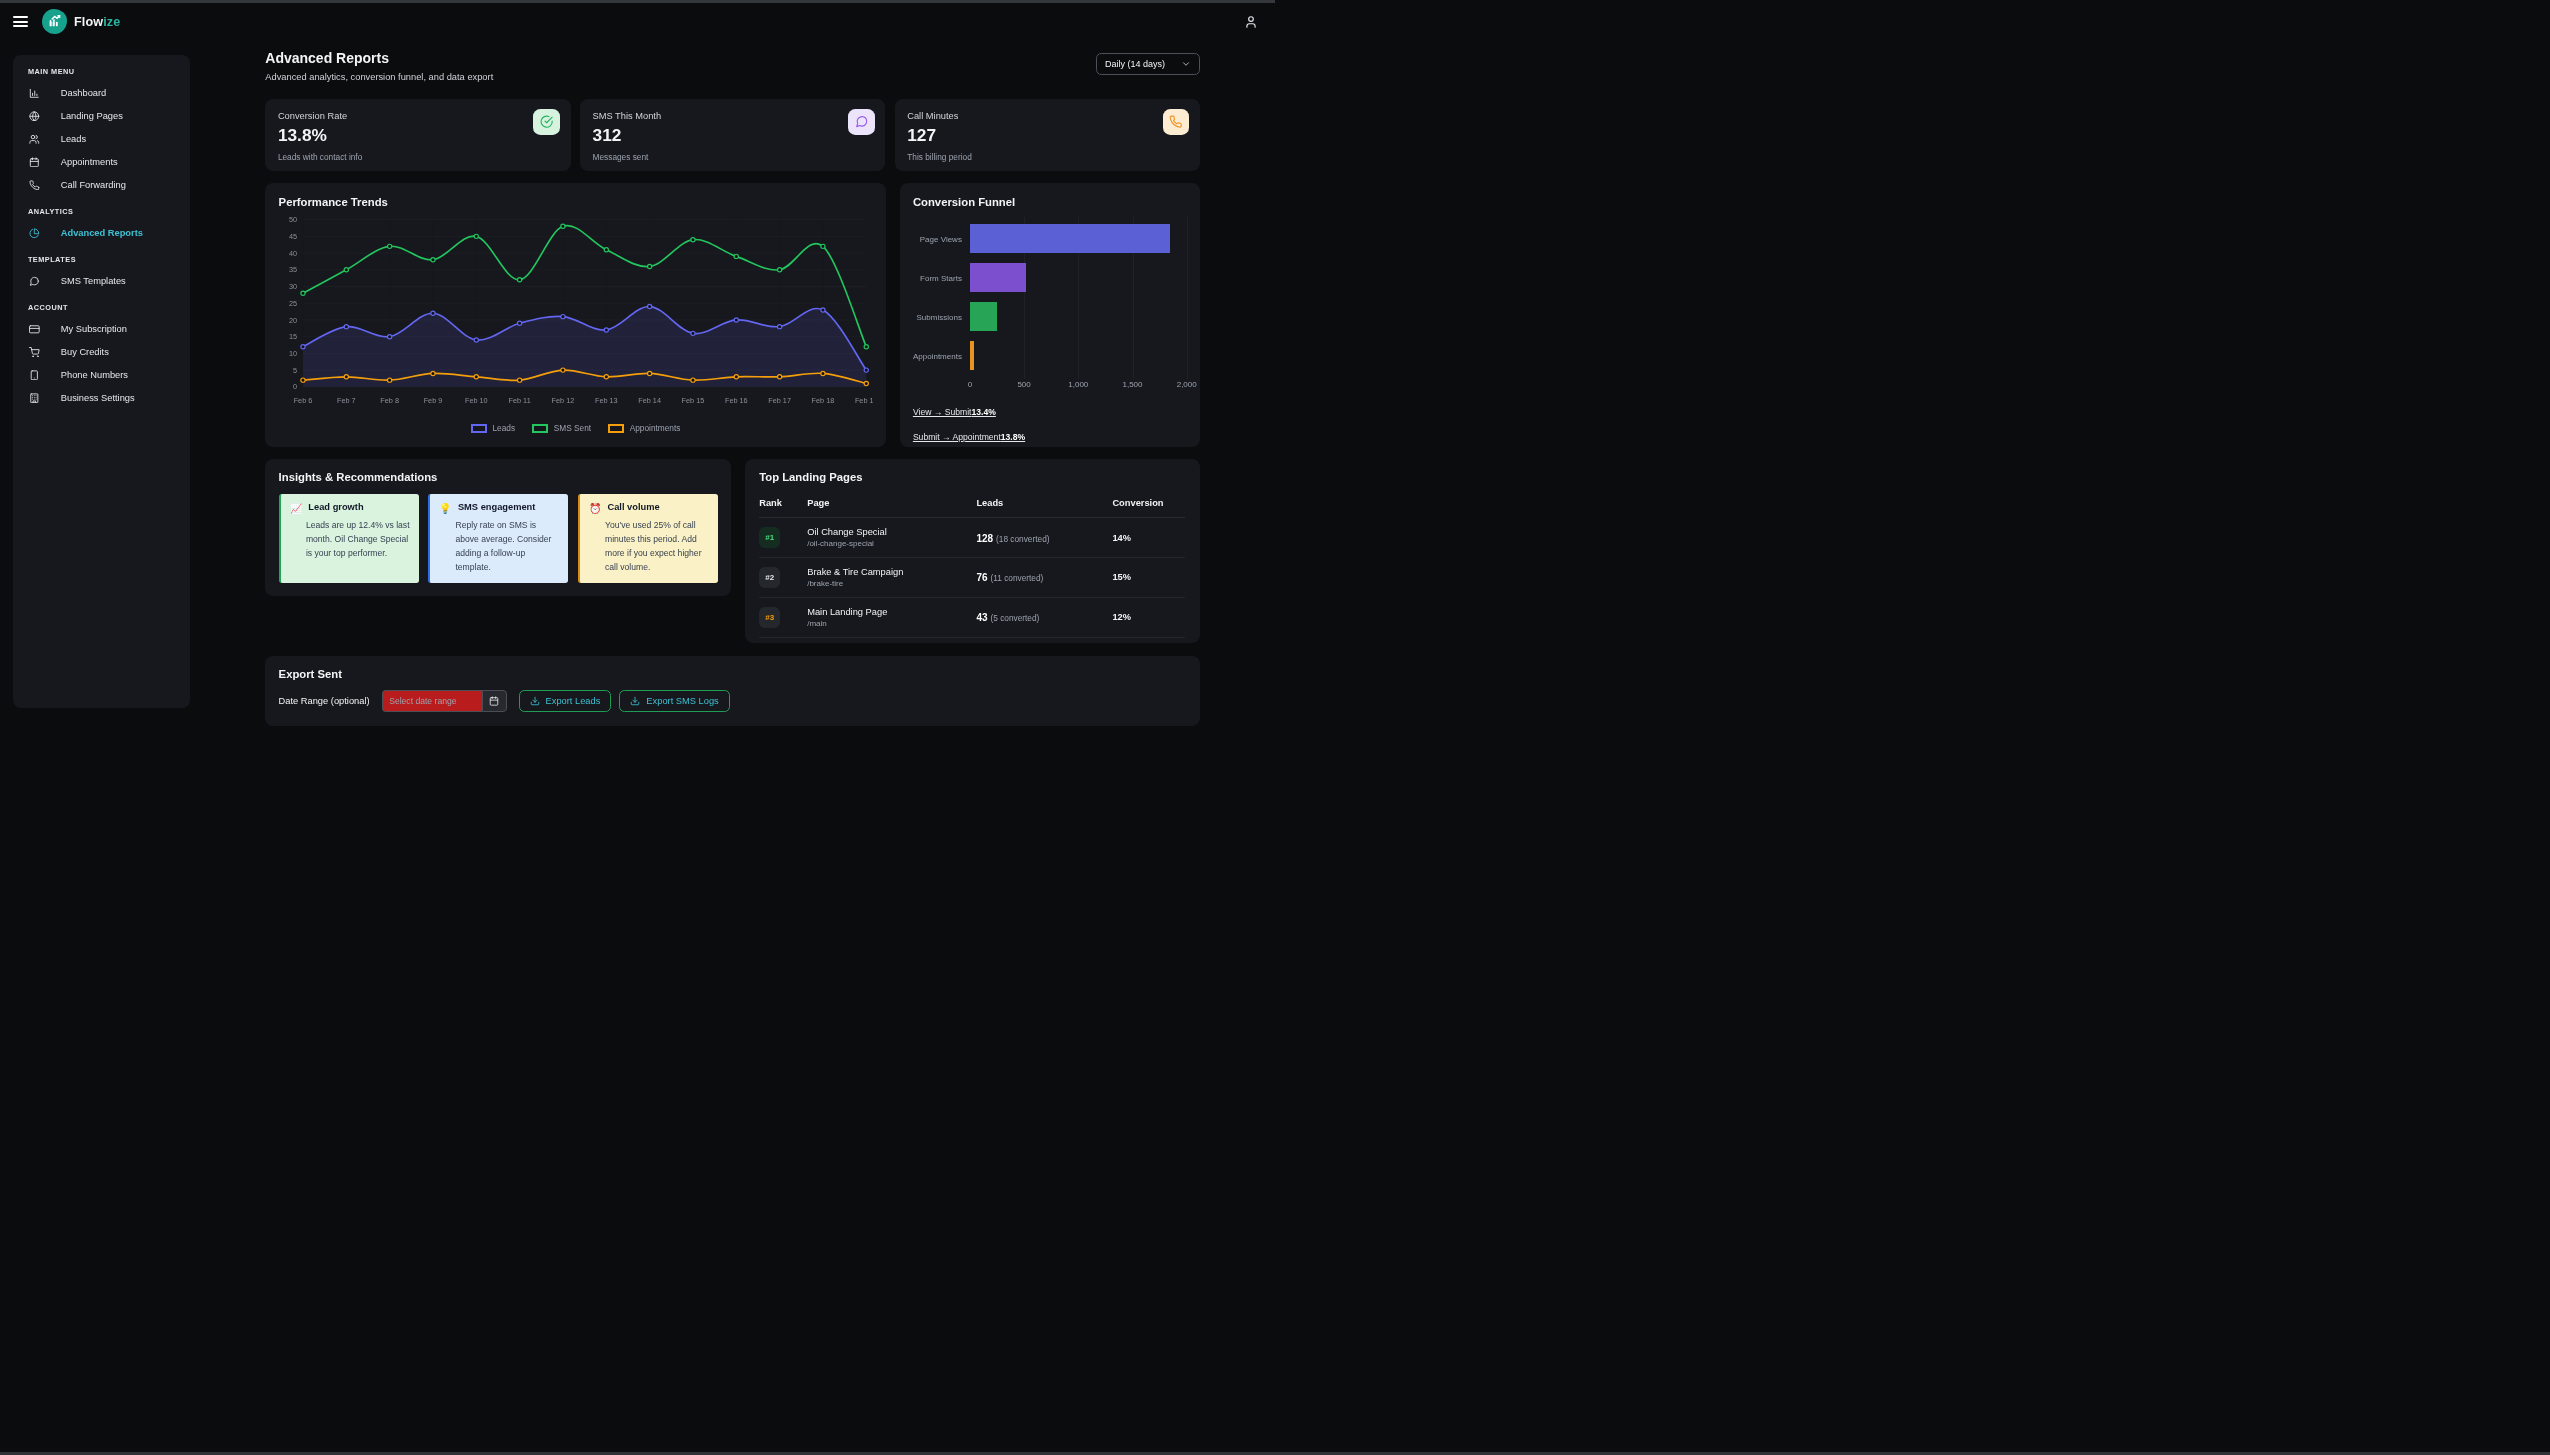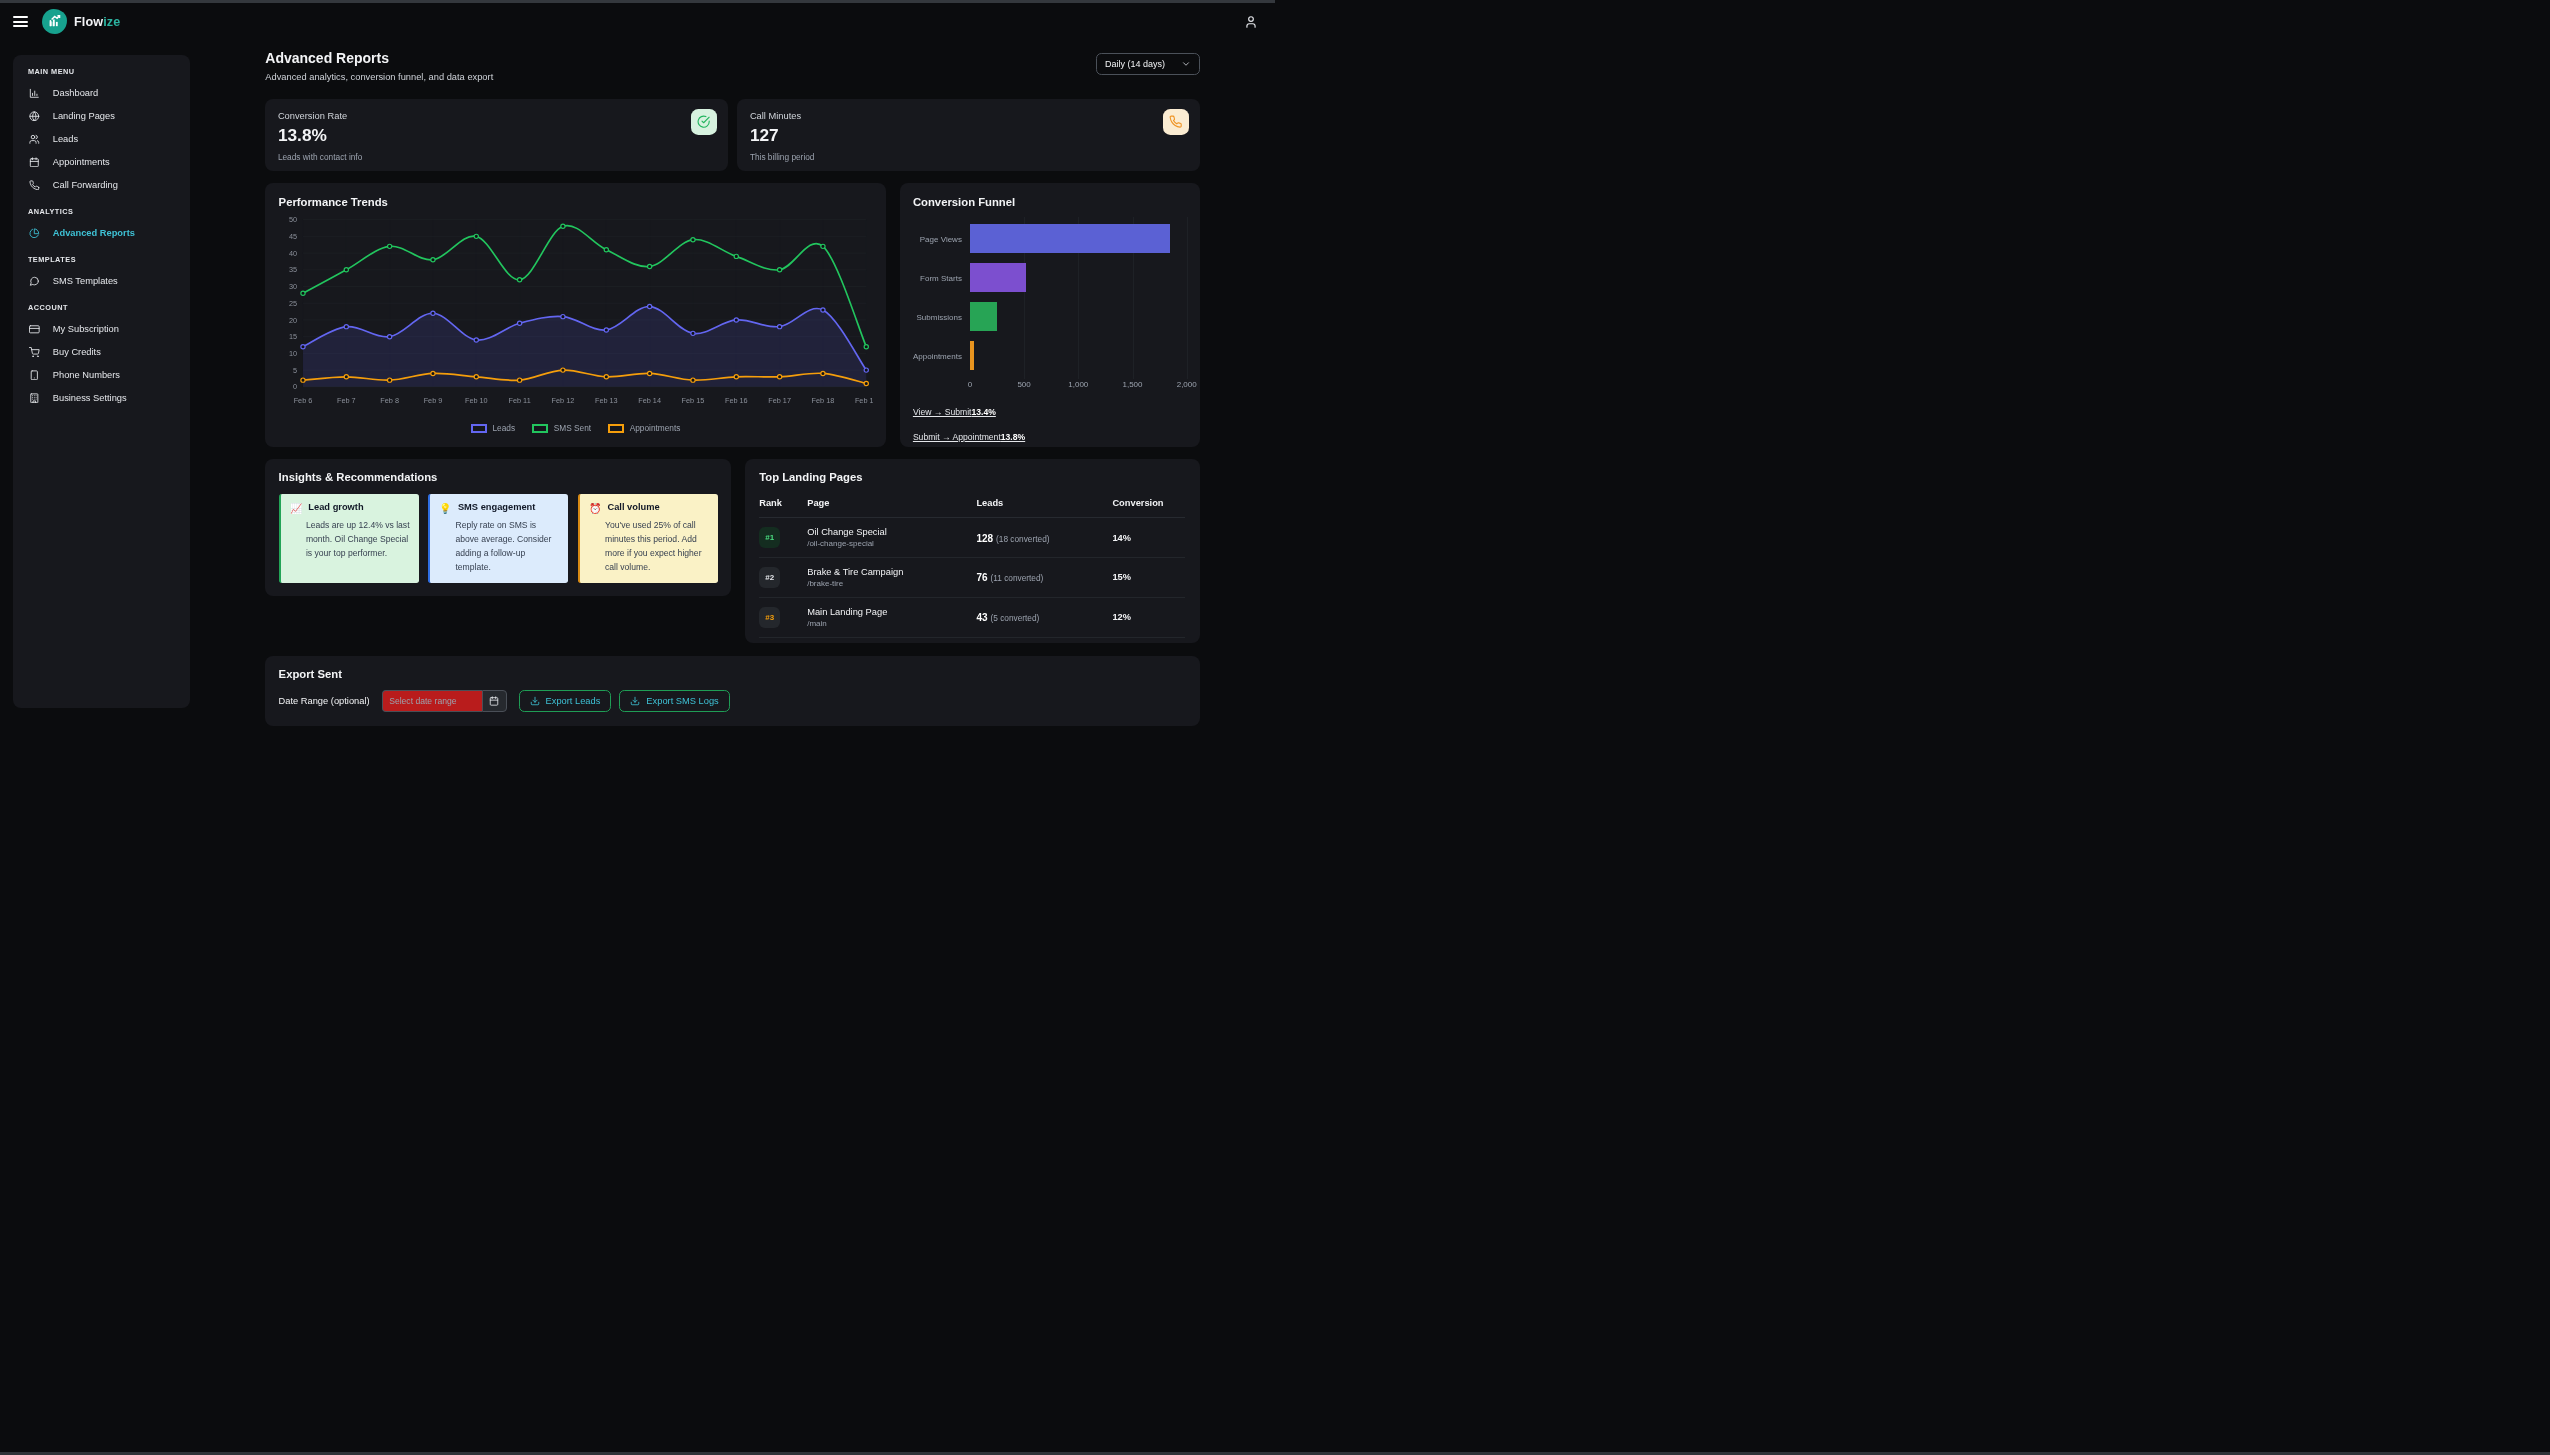--- a/index.html
+++ b/index.html
@@ -21,21 +21,21 @@
 
   
   .content { display:flex; align-items:flex-start; height:684px; }
   .sidebar { width:177px; margin:14px 0 0 13.3px; height:653px; background:#16181d; border-radius:9.3px;
     padding:10.6px 9.3px; flex:none; }
   .main { flex:1; margin:0 75px; padding-top:9.3px; }
 
   
   .side-label { font-size:7.3px; font-weight:bold; letter-spacing:0.5px; color:#e5e7eb; margin:10px 5.3px 6px; }
   .side-label:first-child { margin-top:1.3px; }
-  .side-item { display:flex; align-items:center; gap:13px; padding:0 6.6px; height:23px; border-radius:5.3px;
+  .side-item { display:flex; align-items:center; gap:21px; padding:0 6.6px; height:23px; border-radius:5.3px;
     font-size:9.3px; color:#e5e7eb; cursor:pointer; }
   .side-item svg { width:10.6px; height:10.6px; flex:none; }
   .side-item.active { color:#3ec1d5; font-weight:bold; }
 
   
   .page-head { display:flex; align-items:flex-start; }
   .page-title { font-size:14px; font-weight:bold; }
   .page-sub { font-size:9.3px; color:#cfd3d9; margin-top:6px; }
   .range-select { margin-left:auto; margin-top:2.7px; display:flex; align-items:center; gap:16px;
     border:0.7px solid #4b5159; border-radius:5.3px; padding:5.3px 8px; font-size:9px; color:#f3f4f6;
@@ -267,20 +267,32 @@
         <div class="card stat-card">
           <div class="stat-label">Conversion Rate</div>
           <div class="stat-value">13.8%</div>
           <div class="stat-sub">
             <span>Leads with contact info</span>
           </div>
           <div class="stat-icon" style="background:#d7f2df">
             <svg width="13.3" height="13.3" viewBox="0 0 24 24" fill="none" stroke="#22b55e" stroke-width="2" stroke-linecap="round" stroke-linejoin="round">
               <path d="M22 11.08V12a10 10 0 1 1-5.93-9.14"></path>
               <polyline points="22 4 12 14.01 9 11.01"></polyline>
+            </svg>
+          </div>
+        </div>
+        <div class="card stat-card">
+          <div class="stat-label">SMS This Month</div>
+          <div class="stat-value">312</div>
+          <div class="stat-sub">
+            <span>Messages sent</span>
+          </div>
+          <div class="stat-icon" style="background:#ece4fa">
+            <svg width="13.3" height="13.3" viewBox="0 0 24 24" fill="none" stroke="#9a5cf0" stroke-width="2" stroke-linecap="round" stroke-linejoin="round">
+              <path d="M21 11.5a8.38 8.38 0 0 1-.9 3.8 8.5 8.5 0 0 1-7.6 4.7 8.38 8.38 0 0 1-3.8-.9L3 21l1.9-5.7a8.38 8.38 0 0 1-.9-3.8 8.5 8.5 0 0 1 4.7-7.6 8.38 8.38 0 0 1 3.8-.9h.5a8.48 8.48 0 0 1 8 8v.5z"></path>
             </svg>
           </div>
         </div>
         <div class="card stat-card">
           <div class="stat-label">Call Minutes</div>
           <div class="stat-value">127</div>
           <div class="stat-sub">
             <span>This billing period</span>
           </div>
           <div class="stat-icon" style="background:#fbecd2">

